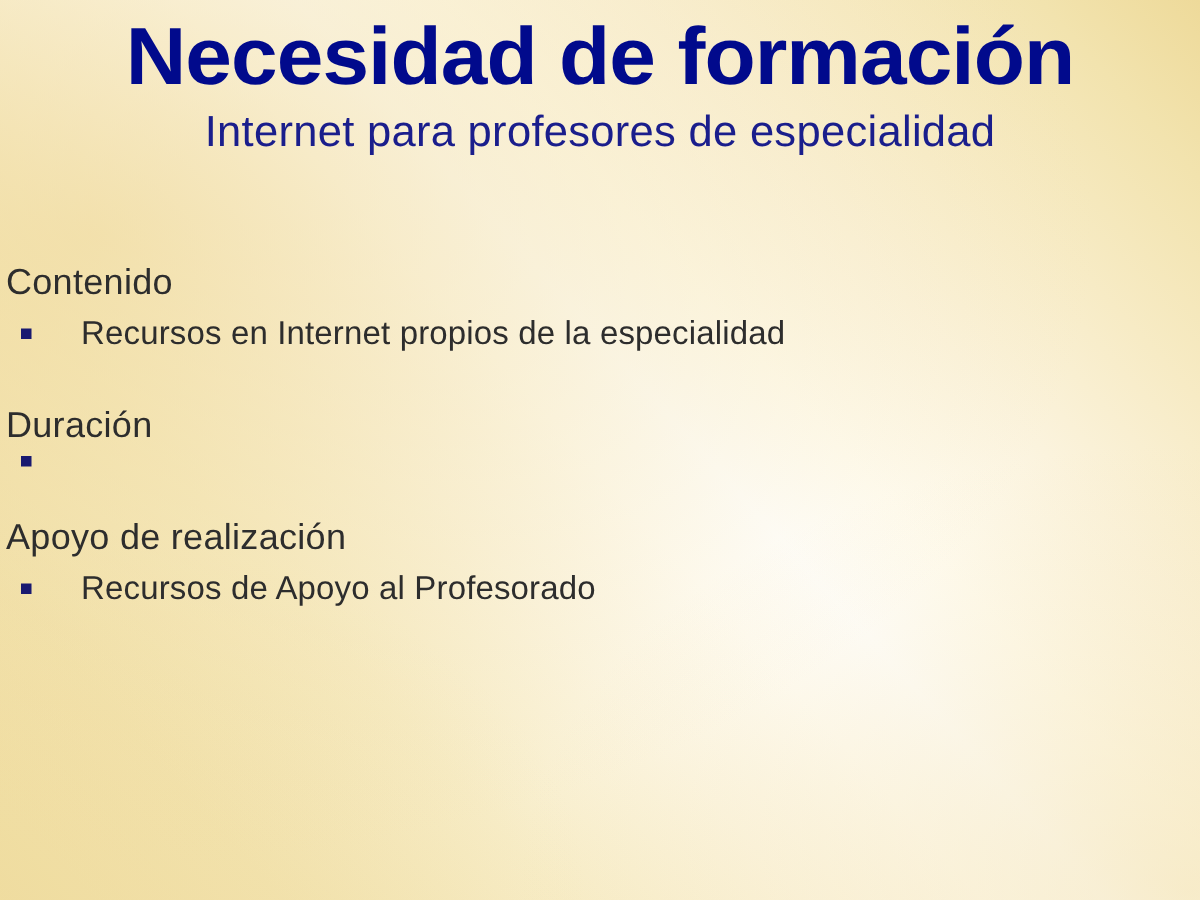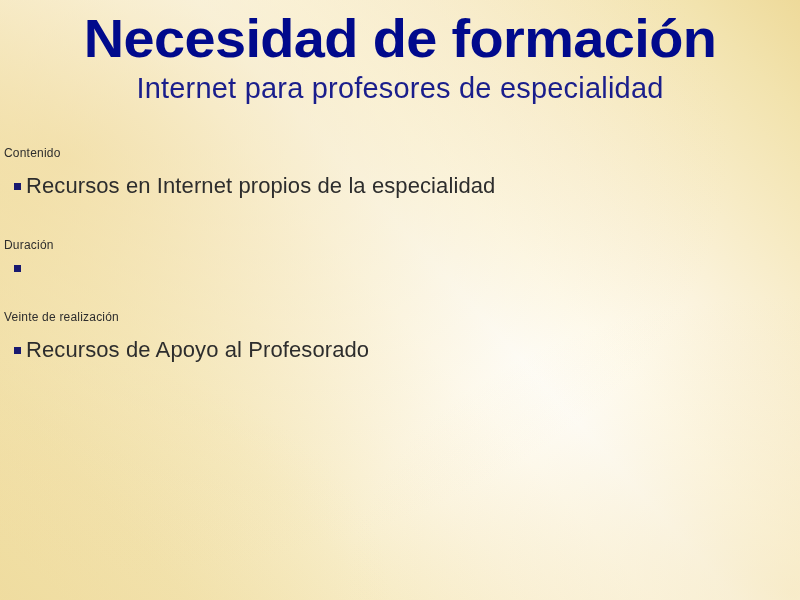--- a/index.html
+++ b/index.html
@@ -101,31 +101,33 @@
   }
   .section {
     margin-bottom: 33px;
   }
   .section:last-child {
     margin-bottom: 0;
   }
   .section-heading {
     display: block;
     color: #2d2d2d;
-    font-size: 12px;
+    font-size: 24px;
     line-height: 26px;
     font-weight: normal;
     letter-spacing: 0.2px;
     white-space: nowrap;
+    margin-top: 36px;
   }
   .bullet-row {
     display: flex;
     align-items: center;
     margin-top: 6px;
     padding-left: 10px;
+    gap: 28px;
   }
   .bullet-marker {
     flex: 0 0 auto;
     width: 7px;
     height: 7px;
     background: #191970;
     margin-right: 5px;
     position: relative;
     top: 1px;
   }
@@ -167,21 +169,21 @@
       </div>
 
       <div class="section">
         <span class="section-heading">Duración</span>
         <div class="bullet-row tight">
           <span class="bullet-marker"></span>
         </div>
       </div>
 
       <div class="section">
-        <span class="section-heading">Veinte de realización</span>
+        <span class="section-heading">Apoyo de realización</span>
         <div class="bullet-row">
           <span class="bullet-marker"></span>
           <span class="bullet-text">Recursos de Apoyo al Profesorado</span>
         </div>
       </div>
 
     </div>
   </div>
 </div>
 

